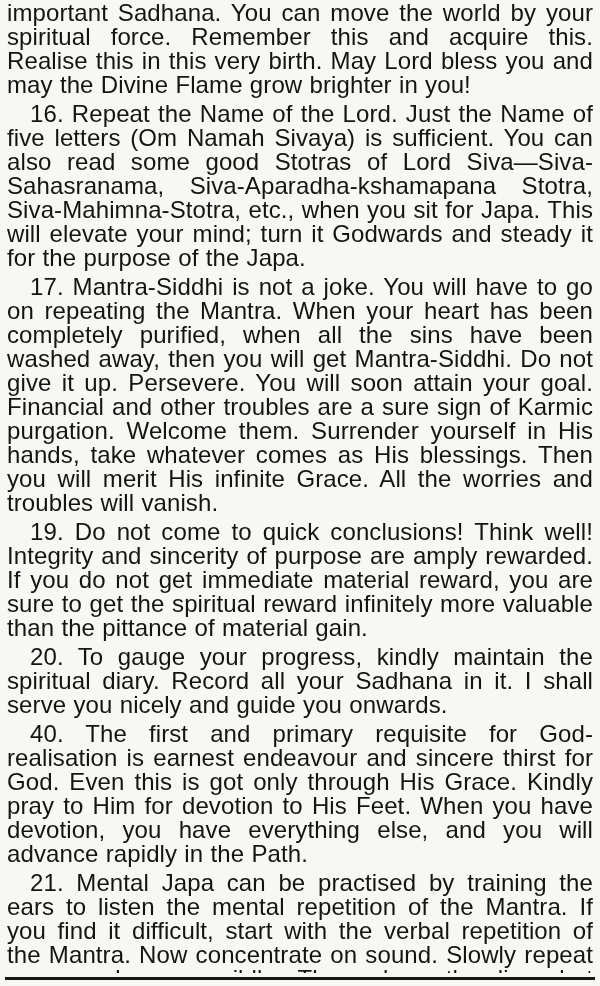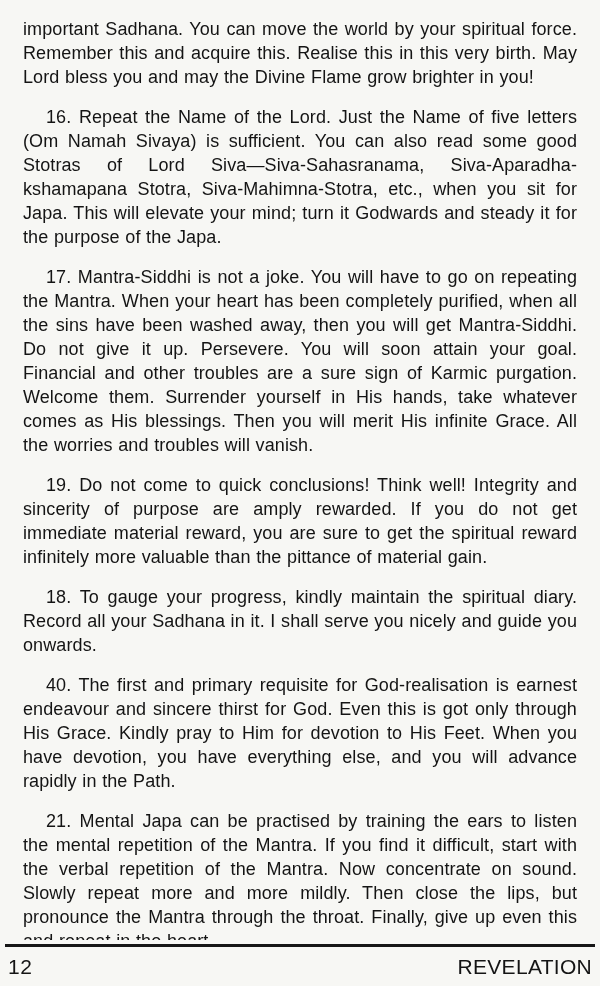--- a/index.html
+++ b/index.html
@@ -21,22 +21,22 @@
     font-family: "Liberation Sans", "DejaVu Sans", sans-serif;
     padding: 1px 7px 6px 7px;
     display: flex;
     flex-direction: column;
   }
   .body-text {
     flex: 1 1 auto;
     overflow: hidden;
   }
   .body-text p {
-    margin: 16px;
-    font-size: 18px;
+    margin: 0;
+    font-size: 24px;
     line-height: 24px;
     letter-spacing: 0.1px;
     word-spacing: 0.5px;
     text-align: justify;
   }
   .body-text p + p {
     margin-top: 5px;
   }
   .body-text p.num {
     text-indent: 23px;
@@ -64,22 +64,18 @@
 </style>
 </head>
 <body>
 
 <div class="page">
   <div class="body-text">
     <p class="cont">important Sadhana. You can move the world by your spiritual force. Remember this and acquire this. Realise this in this very birth. May Lord bless you and may the Divine Flame grow brighter in you!</p>
     <p class="num">16. Repeat the Name of the Lord. Just the Name of five letters (Om Namah Sivaya) is sufficient. You can also read some good Stotras of Lord Siva—Siva-Sahasranama, Siva-Aparadha-kshamapana Stotra, Siva-Mahimna-Stotra, etc., when you sit for Japa. This will elevate your mind; turn it Godwards and steady it for the purpose of the Japa.</p>
     <p class="num">17. Mantra-Siddhi is not a joke. You will have to go on repeating the Mantra. When your heart has been completely purified, when all the sins have been washed away, then you will get Mantra-Siddhi. Do not give it up. Persevere. You will soon attain your goal. Financial and other troubles are a sure sign of Karmic purgation. Welcome them. Surrender yourself in His hands, take whatever comes as His blessings. Then you will merit His infinite Grace. All the worries and troubles will vanish.</p>
     <p class="num">19. Do not come to quick conclusions! Think well! Integrity and sincerity of purpose are amply rewarded. If you do not get immediate material reward, you are sure to get the spiritual reward infinitely more valuable than the pittance of material gain.</p>
-    <p class="num">18. To gauge your progress, kindly maintain the spiritual diary. Record all your Sadhana in it. I shall serve you nicely and guide you onwards.</p>
+    <p class="num">20. To gauge your progress, kindly maintain the spiritual diary. Record all your Sadhana in it. I shall serve you nicely and guide you onwards.</p>
     <p class="num">40. The first and primary requisite for God-realisation is earnest endeavour and sincere thirst for God. Even this is got only through His Grace. Kindly pray to Him for devotion to His Feet. When you have devotion, you have everything else, and you will advance rapidly in the Path.</p>
     <p class="num">21. Mental Japa can be practised by training the ears to listen the mental repetition of the Mantra. If you find it difficult, start with the verbal repetition of the Mantra. Now concentrate on sound. Slowly repeat more and more mildly. Then close the lips, but pronounce the Mantra through the throat. Finally, give up even this and repeat in the heart.</p>
   </div>
   <div class="footer-rule"></div>
-  <div class="footer">
-    <span class="page-number">12</span>
-    <span class="running-title">REVELATION</span>
-  </div>
 </div>
 
 </body></html>

